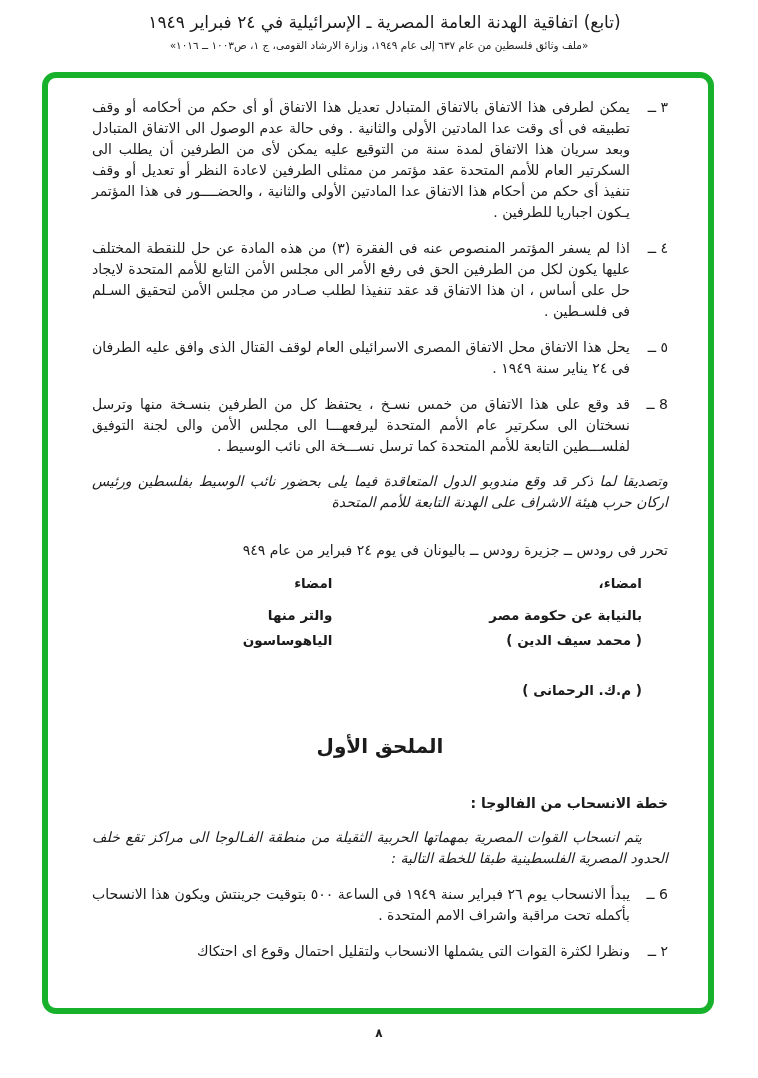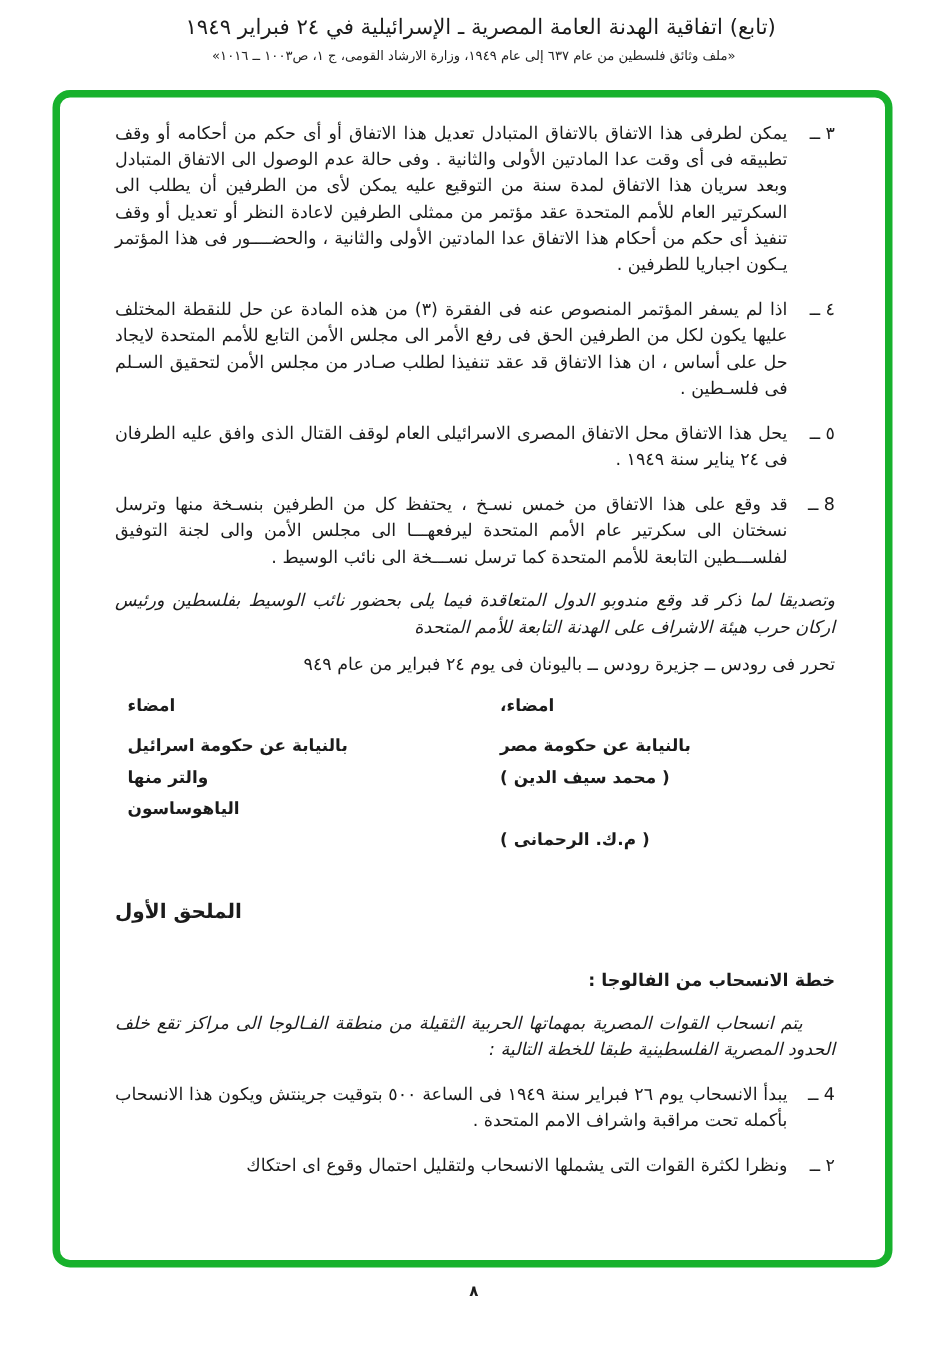--- a/index.html
+++ b/index.html
@@ -31,31 +31,31 @@
     top:92px; right:90px; left:92px;
     font-size:14px;
     line-height:21px;
     text-align:justify;
   }
   .num-item { display:flex; margin-top:15px; }
   .num-item:first-child { margin-top:5px; }
   .num-item .num { flex:0 0 38px; white-space:nowrap; }
   .num-item .txt { flex:1; text-align:justify; }
   .para { margin-top:14px;font-style:italic; }
-  .dateline { margin-top:9px; text-align:right; }
+  .dateline { margin-top:27px; text-align:right; }
   
   .sig-row { display:flex; justify-content:space-between; margin-top:12px; }
-  .sig-col { text-align:left; font-weight:bold; }
+  .sig-col { text-align:right; font-weight:bold; }
   .sig-col.egypt { width:42%; margin-right:26px; }
   .sig-col.israel { width:40%; margin-left:10px; }
   .sig-label { font-size:13.5px; margin-bottom:12px; }
   .sig-line { font-size:13.5px; margin-top:6px; line-height:19px; }
   .sig-line.gap { margin-top:31px; }
   
-  .annex-title { margin-top:36px; text-align:left; font-weight:bold; font-size:16px; }
+  .annex-title { margin-top:36px; text-align:center; font-weight:bold; font-size:20px; }
   .annex-subtitle { margin-top:36px; font-weight:bold; font-size:14px; }
   .annex-intro { margin-top:13px; text-indent:26px; }
   
   .page-number { position:absolute; top:1026px; right:0; left:0; text-align:center; font-size:12px; font-weight:bold; }
 </style>
 </head>
 <body>
 
 <div class="doc-header">
   <div class="line1">(تابع) اتفاقية الهدنة العامة المصرية ـ الإسرائيلية في ٢٤ فبراير ١٩٤٩</div>
@@ -92,34 +92,33 @@
 
   <div class="sig-row">
     <div class="sig-col egypt">
       <div class="sig-label">امضاء،</div>
       <div class="sig-line">بالنيابة عن حكومة مصر</div>
       <div class="sig-line">( محمد سيف الدين )</div>
       <div class="sig-line gap">( م.ك. الرحمانى )</div>
     </div>
     <div class="sig-col israel">
       <div class="sig-label">امضاء</div>
-      <div class="sig-line">بالنيابة عن حكومة اسرائيل</div>
       <div class="sig-line">والتر منها</div>
       <div class="sig-line">الياهوساسون</div>
     </div>
   </div>
 
   <div class="annex-title">الملحق الأول</div>
 
   <div class="annex-subtitle">خطة الانسحاب من الفالوجا :</div>
 
   <div class="para annex-intro">يتم انسحاب القوات المصرية بمهماتها الحربية الثقيلة من منطقة الفـالوجا الى مراكز تقع خلف الحدود المصرية الفلسطينية طبقا للخطة التالية :</div>
 
   <div class="num-item">
-    <span class="num">4 ــ</span>
+    <span class="num">6 ــ</span>
     <span class="txt">يبدأ الانسحاب يوم ٢٦ فبراير سنة ١٩٤٩ فى الساعة ٥٠٠ بتوقيت جرينتش ويكون هذا الانسحاب بأكمله تحت مراقبة واشراف الامم المتحدة .</span>
   </div>
 
   <div class="num-item">
     <span class="num">٢ ــ</span>
     <span class="txt">ونظرا لكثرة القوات التى يشملها الانسحاب ولتقليل احتمال وقوع اى احتكاك</span>
   </div>
 
 </div>
 

